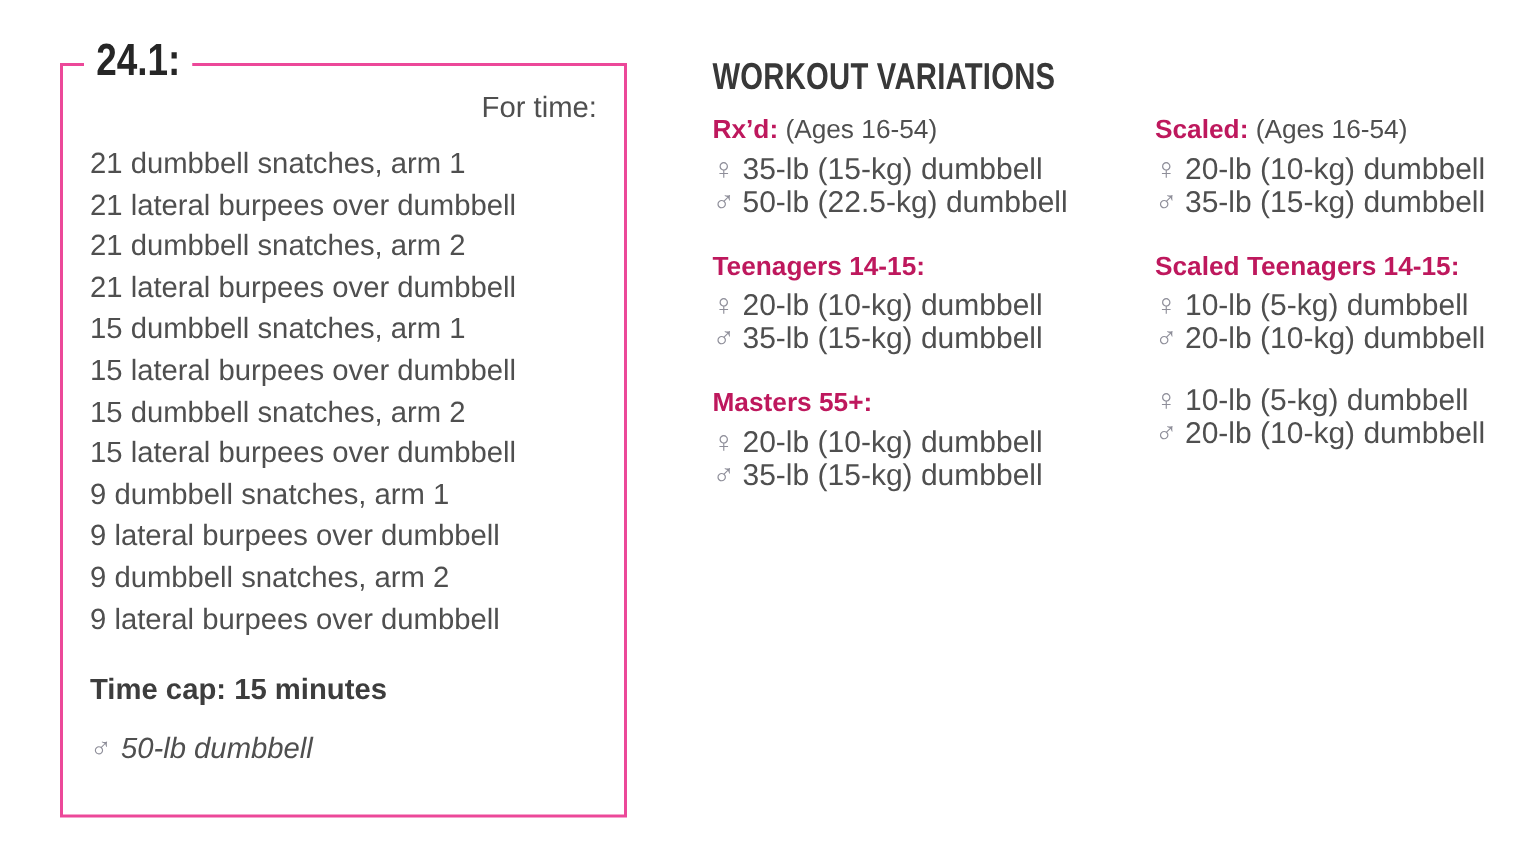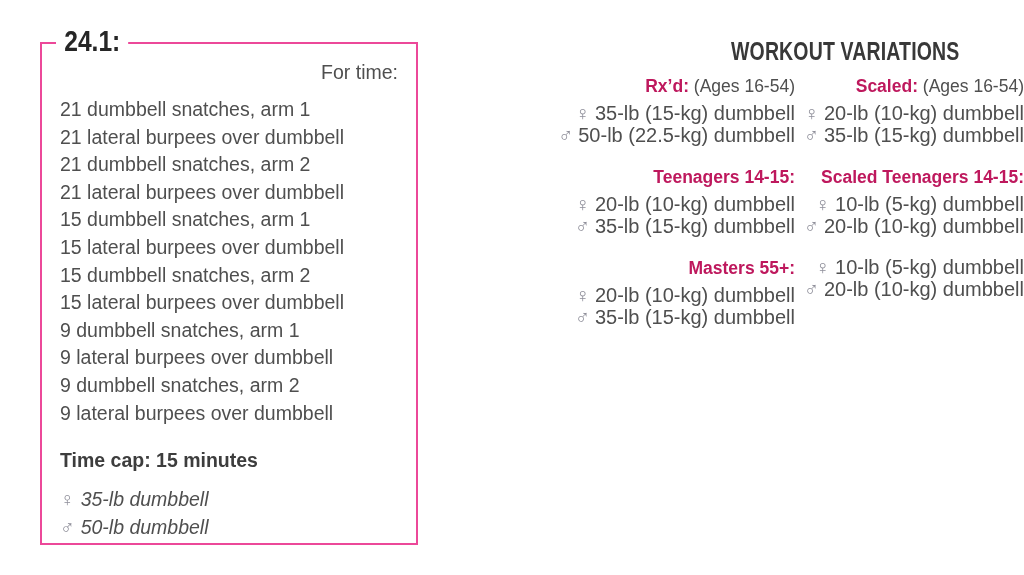--- a/index.html
+++ b/index.html
@@ -75,24 +75,23 @@
   }
   .sym {
     font-style: normal;
     color: #8e8e99;
     margin-right: 6px;
   }
 
   
   .variations {
     position: absolute;
-    left: 500px;
+    left: 475px;
     top: 38px;
     width: 524px;
-    text-align: right;
   }
   .variations-heading {
     display: inline-block;
     font-size: 25px;
     line-height: 26px;
     font-weight: 700;
     color: #383838;
     transform: scaleX(0.78);
     transform-origin: left center;
     white-space: nowrap;
@@ -142,23 +141,20 @@
       <div class="movement-line">15 dumbbell snatches, arm 2</div>
       <div class="movement-line">15 lateral burpees over dumbbell</div>
       <div class="movement-line">9 dumbbell snatches, arm 1</div>
       <div class="movement-line">9 lateral burpees over dumbbell</div>
       <div class="movement-line">9 dumbbell snatches, arm 2</div>
       <div class="movement-line">9 lateral burpees over dumbbell</div>
     </div>
     <div class="time-cap">Time cap: 15 minutes</div>
     <div class="weights">
       <div class="weight-line">
-        <span class="sym">♀</span><span>35-lb dumbbell</span>
-      </div>
-      <div class="weight-line">
         <span class="sym">♂</span><span>50-lb dumbbell</span>
       </div>
     </div>
   </div>
 </div>
 
 <div class="variations">
   <div class="variations-heading">WORKOUT VARIATIONS</div>
   <div class="variation-grid">
 

